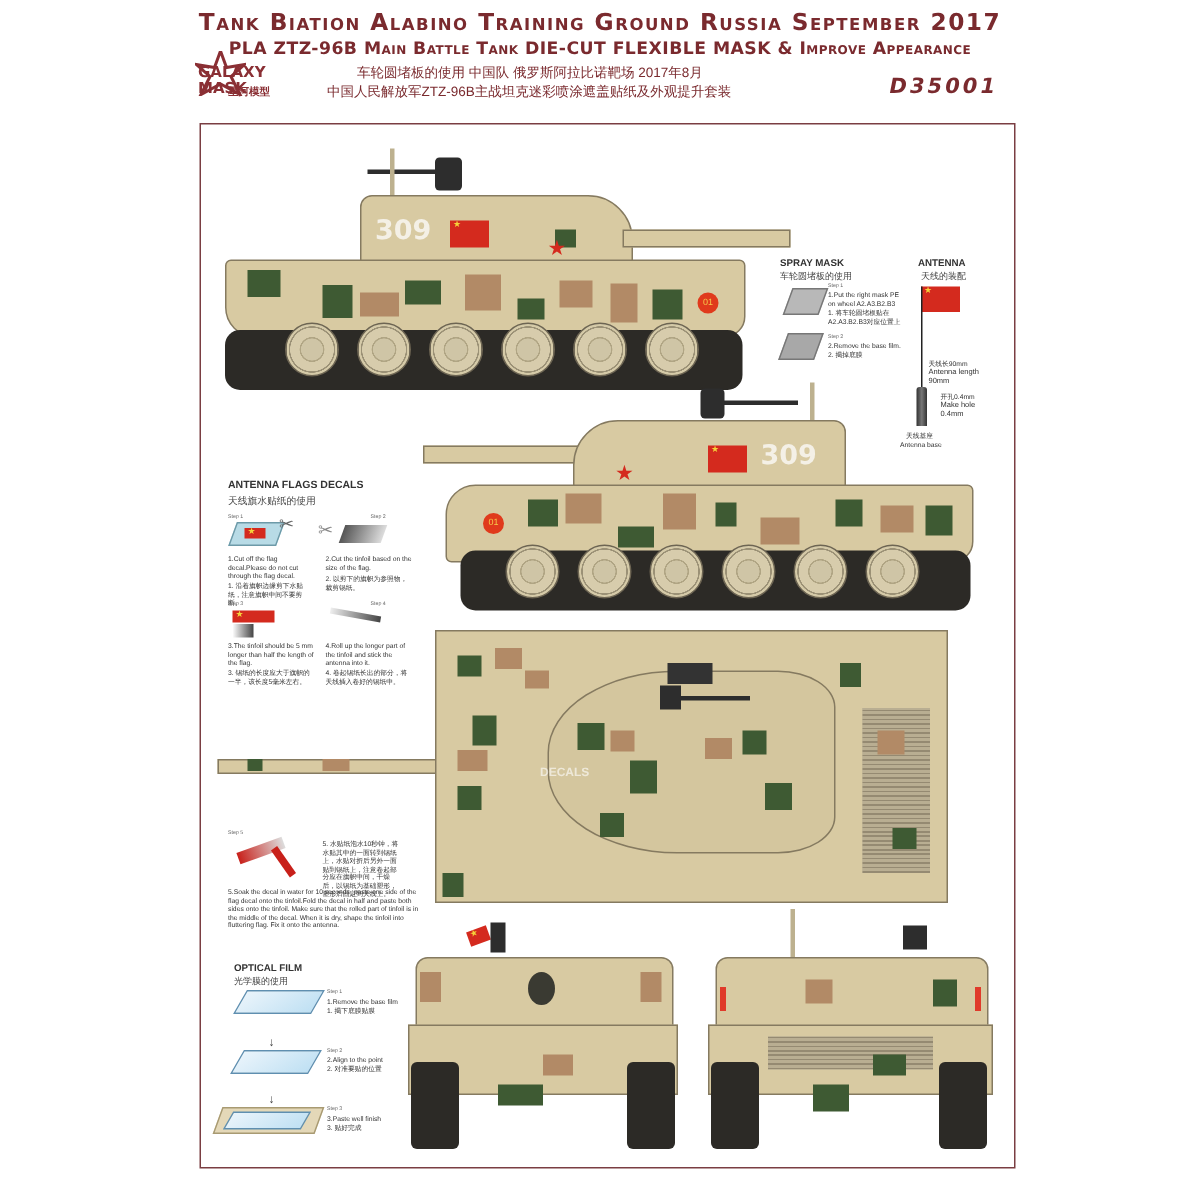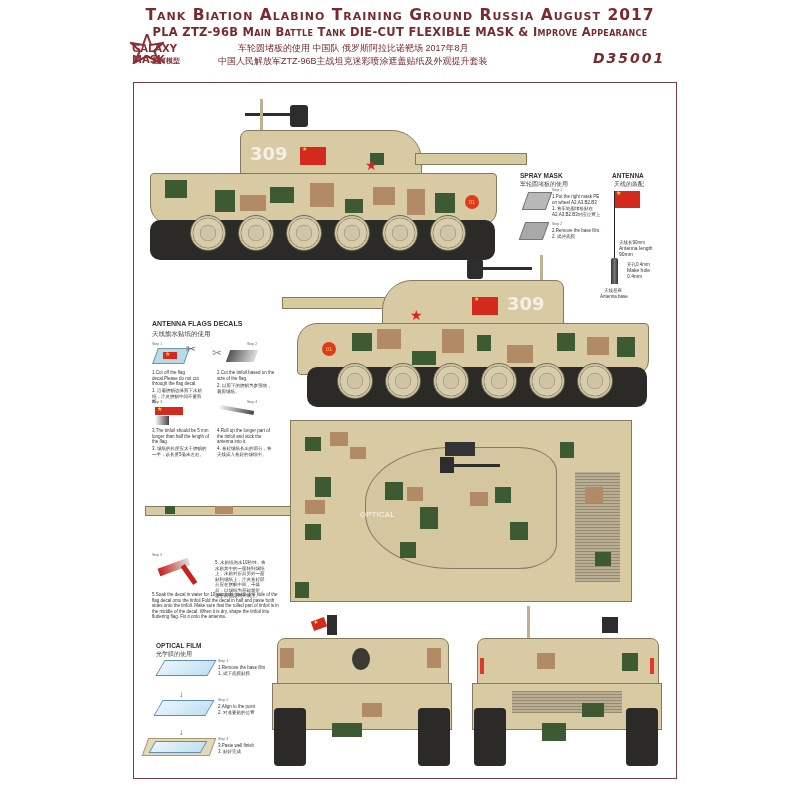--- a/index.html
+++ b/index.html
@@ -29,21 +29,21 @@
     .num{position:absolute;font-family:"DejaVu Sans",sans-serif;font-weight:bold;color:#f4f0e6;}
     .star{position:absolute;color:#d42a1e;}
     .roundel{position:absolute;border-radius:50%;background:#e03a1c;color:#f6c94a;font-size:6px;text-align:center;}
     .mg{position:absolute;background:#2d2d2d;}
     .film{position:absolute;background:linear-gradient(135deg,#eaf4fb,#bfe0f3);border:0.6px solid #5f8fb0;transform:skewX(-30deg);}
     .grid{position:absolute;background:repeating-linear-gradient(0deg,#8a806a 0 1px,#b4aa90 1px 3px),#b4aa90;opacity:.85;}
   </style>
 </head>
 <body>
 
-<div class="title1">Tank Biation Alabino Training Ground Russia August 2017</div>
+<div class="title1">Tank Biation Alabino Training Ground Russia September 2017</div>
 <div class="title2">PLA ZTZ-96B Main Battle Tank DIE-CUT FLEXIBLE MASK &amp; Improve Appearance</div>
 <div class="logo">
   <svg width="34" height="30" style="position:absolute;left:-2px;top:-4px;">
     <polygon points="17,0 21,11 33,9 24,17 30,29 17,22 4,29 10,17 1,9 13,11" fill="none" stroke="#8a2f34" stroke-width="2"></polygon>
   </svg>
   <span class="logo-text">GALAXY MASK</span>
   <span class="logo-sub">星河模型</span>
 </div>
 <div class="cn1">车轮圆堵板的使用 中国队 俄罗斯阿拉比诺靶场 2017年8月</div>
 <div class="cn2">中国人民解放军ZTZ-96B主战坦克迷彩喷涂遮盖贴纸及外观提升套装</div>
@@ -231,13 +231,13 @@
 <div class="tiny" style="left:218px;top:659px;">Step 1</div>
 <div class="small" style="left:218px;top:665px;">1.Remove the base film</div>
 <div class="small" style="left:218px;top:671px;">1. 揭下底膜贴膜</div>
 <div class="tiny" style="left:218px;top:698px;">Step 2</div>
 <div class="small" style="left:218px;top:704px;">2.Align to the point</div>
 <div class="small" style="left:218px;top:710px;">2. 对准要贴的位置</div>
 <div class="tiny" style="left:218px;top:737px;">Step 3</div>
 <div class="small" style="left:218px;top:743px;">3.Paste well finish</div>
 <div class="small" style="left:218px;top:749px;">3. 贴好完成</div>
 
-<div style="position:absolute;left:360px;top:510px;font-size:8px;color:rgba(255,255,255,.6);font-weight:bold;">OPTICAL</div>
+<div style="position:absolute;left:360px;top:510px;font-size:8px;color:rgba(255,255,255,.6);font-weight:bold;">DECALS</div>
 
 </body></html>

